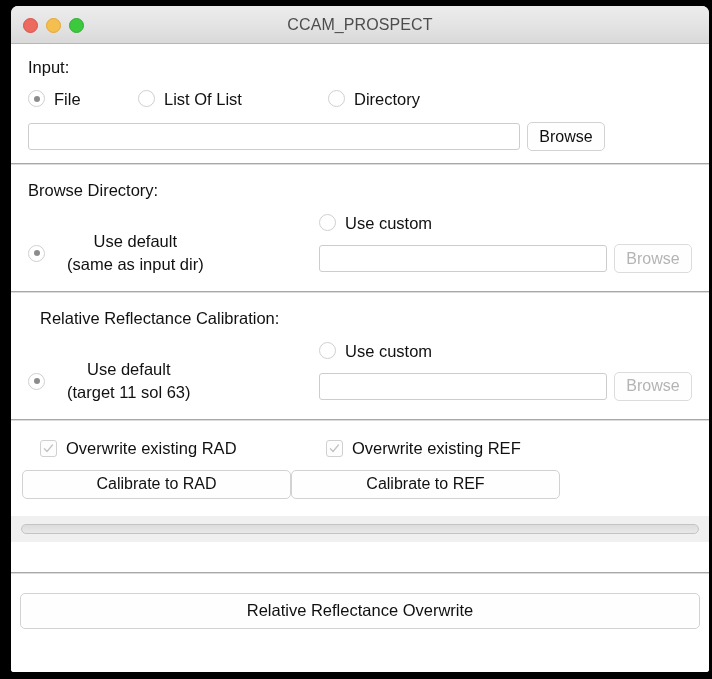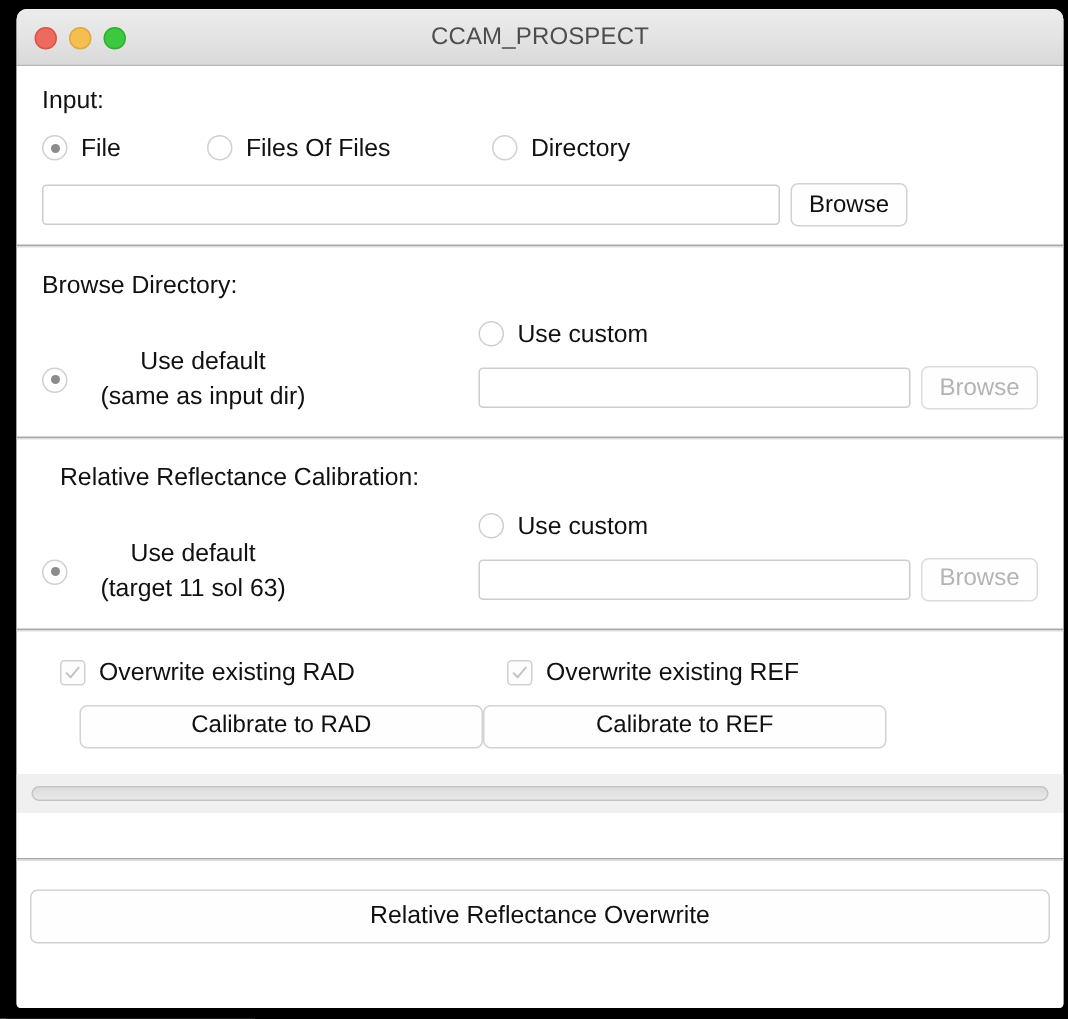--- a/index.html
+++ b/index.html
@@ -215,21 +215,21 @@
       <div class="section" style="padding:14px 17px 12px 17px;">
         <div class="section-label" style="margin-bottom:13px;">Input:</div>
 
         <div style="display:flex; align-items:center; margin-bottom:13px;">
           <div class="radio-row" style="width:110px;">
             <span class="radio checked"></span>
             <span class="radio-label">File</span>
           </div>
           <div class="radio-row" style="width:190px;">
             <span class="radio"></span>
-            <span class="radio-label">Files Of Files</span>
+            <span class="radio-label">List Of List</span>
           </div>
           <div class="radio-row">
             <span class="radio"></span>
             <span class="radio-label">Directory</span>
           </div>
         </div>
 
         <div style="display:flex; align-items:center;">
           <input class="textfield" type="text" style="width: 492px;" value="" placeholder="">
           <div class="btn" style="width:78px; margin-left:7px;">
@@ -293,40 +293,40 @@
               </div>
             </div>
           </div>
         </div>
       </div>
 
       <div class="sep"></div>
 
       <div class="section" style="padding:18px 0 0 0;">
 
-        <div style="display:flex; padding:0 34px 0 29px;gap:12px;">
+        <div style="display:flex; padding:0 34px 0 29px;">
           <div class="cb-row" style="width:286px;">
             <span class="checkbox">
               <svg class="tick" viewBox="0 0 12 12">
                 <path d="M1.5 6.3 L4.4 9.3 L10.3 2.2" fill="none" stroke="#c3c3c3" stroke-width="1.4" stroke-linecap="round" stroke-linejoin="round"></path>
               </svg>
             </span>
             <span class="cb-label">Overwrite existing RAD</span>
           </div>
           <div class="cb-row">
             <span class="checkbox">
               <svg class="tick" viewBox="0 0 12 12">
                 <path d="M1.5 6.3 L4.4 9.3 L10.3 2.2" fill="none" stroke="#c3c3c3" stroke-width="1.4" stroke-linecap="round" stroke-linejoin="round"></path>
               </svg>
             </span>
             <span class="cb-label">Overwrite existing REF</span>
           </div>
         </div>
 
-        <div style="display:flex; padding:12px 17px 0 42px;">
+        <div style="display:flex; padding:12px 17px 0 11px;">
           <div class="btn" style="width:269px;">
             <span>Calibrate to RAD</span>
           </div>
           <div class="btn" style="width:269px; ">
             <span>Calibrate to REF</span>
           </div>
         </div>
 
         <div class="progress-wrap" style="margin-top:17px;">
           <div class="progress"></div>

